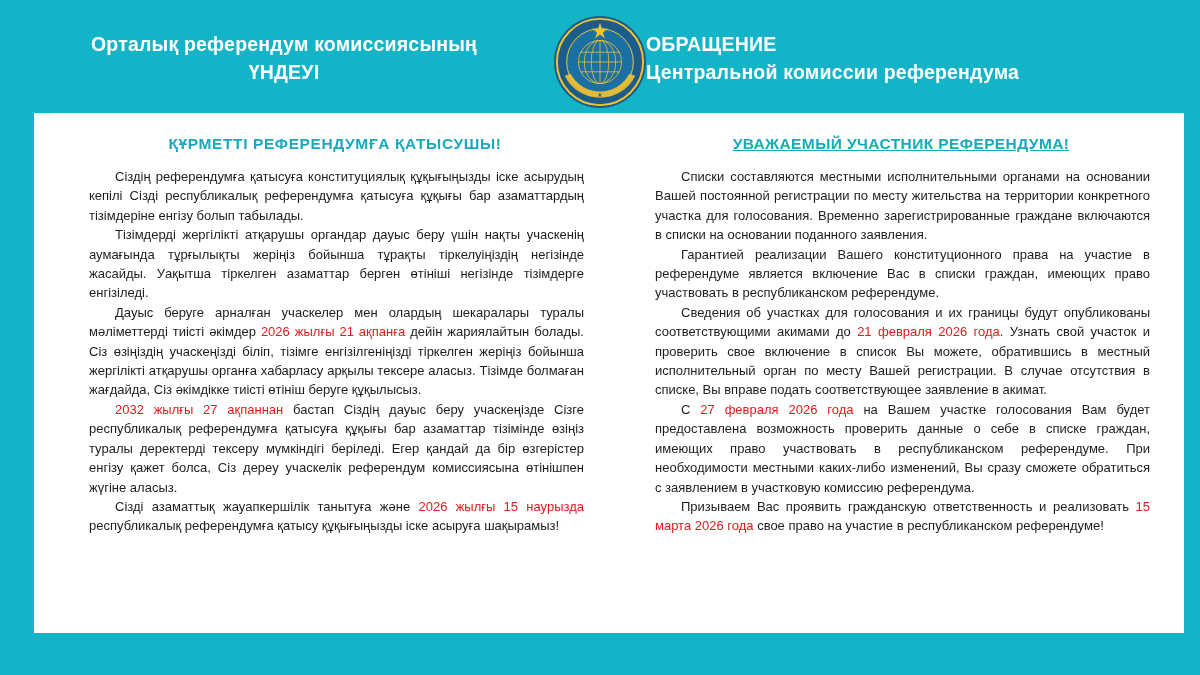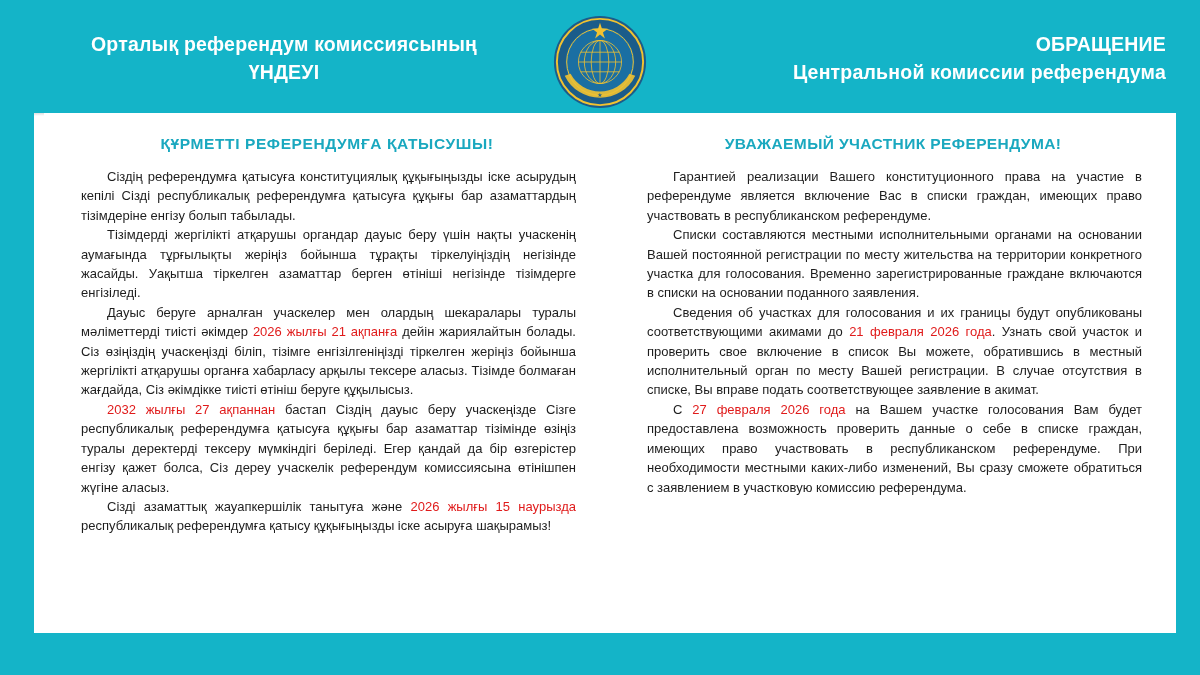--- a/index.html
+++ b/index.html
@@ -55,21 +55,21 @@
   .header-title.kz {
     left: 34px;
     top: 30px;
     width: 500px;
     text-align: center;
   }
   .header-title.ru {
     right: 34px;
     top: 30px;
     width: 520px;
-    text-align: right;
+    text-align: left;
   }
   .emblem {
     position: absolute;
     left: 551px;
     top: 13px;
     width: 98px;
     height: 98px;
   }
 
   
@@ -78,41 +78,41 @@
     left: 0;
     bottom: 0;
     width: 1200px;
     height: 42px;
     background: #14b4c8;
   }
 
   
   .content {
     position: absolute;
-    left: 44px;
+    left: 52px;
     top: 113px;
     width: 1132px;
     height: 520px;
     background: #ffffff;
     display: flex;
     flex-direction: row;
   }
   .column {
     width: 566px;
     padding: 22px 34px 0 34px;
   }
   .col-title {
     color: #1aa8bf;
     font-weight: bold;
     font-size: 15.5px;
     text-align: center;
     letter-spacing: 0.6px;
     margin-bottom: 14px;
   }
-  .col-title.ru { letter-spacing: 0.4px; }
+  .col-title.ru { letter-spacing: 0.4px; text-decoration: underline; }
   p.para {
     margin: 0 0 0 3px;
     text-indent: 26px;
     text-align: justify;
     font-size: 13px;
     line-height: 19.4px;
     color: #1d1d1d;
   }
   .hl {
     color: #e01b1b;
@@ -178,22 +178,23 @@
           <p class="para"><span>Сіздің референдумға қатысуға конституциялық құқығыңызды іске асырудың кепілі Сізді республикалық референдумға қатысуға құқығы бар азаматтардың тізімдеріне енгізу болып табылады.</span></p>
           <p class="para"><span>Тізімдерді жергілікті атқарушы органдар дауыс беру үшін нақты учаскенің аумағында тұрғылықты жеріңіз бойынша тұрақты тіркелуіңіздің негізінде жасайды. Уақытша тіркелген азаматтар берген өтініші негізінде тізімдерге енгізіледі.</span></p>
           <p class="para"><span>Дауыс беруге арналған учаскелер мен олардың шекаралары туралы мәліметтерді тиісті әкімдер </span><span class="hl">2026 жылғы 21 ақпанға</span><span> дейін жариялайтын болады. Сіз өзіңіздің учаскеңізді біліп, тізімге енгізілгеніңізді тіркелген жеріңіз бойынша жергілікті атқарушы органға хабарласу арқылы тексере аласыз. Тізімде болмаған жағдайда, Сіз әкімдікке тиісті өтініш беруге құқылысыз.</span></p>
           <p class="para"><span class="hl">2032 жылғы 27 ақпаннан</span><span> бастап Сіздің дауыс беру учаскеңізде Сізге республикалық референдумға қатысуға құқығы бар азаматтар тізімінде өзіңіз туралы деректерді тексеру мүмкіндігі беріледі. Егер қандай да бір өзгерістер енгізу қажет болса, Сіз дереу учаскелік референдум комиссиясына өтінішпен жүгіне аласыз.</span></p>
           <p class="para"><span>Сізді азаматтық жауапкершілік танытуға және </span><span class="hl">2026 жылғы 15 наурызда</span><span> республикалық референдумға қатысу құқығыңызды іске асыруға шақырамыз!</span></p>
         </div>
     </div>
     <div class="column">
       <div class="col-title ru">УВАЖАЕМЫЙ УЧАСТНИК РЕФЕРЕНДУМА!</div>
       <div id="ru-body">
+          <p class="para"><span>Списки составляются местными исполнительными органами на основании Вашей постоянной регистрации по месту жительства на территории конкретного участка для голосования. Временно зарегистрированные граждане включаются в списки на основании поданного заявления.</span></p>
           <p class="para"><span>Гарантией реализации Вашего конституционного права на участие в референдуме является включение Вас в списки граждан, имеющих право участвовать в республиканском референдуме.</span></p>
-          <p class="para"><span>Списки составляются местными исполнительными органами на основании Вашей постоянной регистрации по месту жительства на территории конкретного участка для голосования. Временно зарегистрированные граждане включаются в списки на основании поданного заявления.</span></p>
           <p class="para"><span>Сведения об участках для голосования и их границы будут опубликованы соответствующими акимами до </span><span class="hl">21 февраля 2026 года</span><span>. Узнать свой участок и проверить свое включение в список Вы можете, обратившись в местный исполнительный орган по месту Вашей регистрации. В случае отсутствия в списке, Вы вправе подать соответствующее заявление в акимат.</span></p>
           <p class="para"><span>С </span><span class="hl">27 февраля 2026 года</span><span> на Вашем участке голосования Вам будет предоставлена возможность проверить данные о себе в списке граждан, имеющих право участвовать в республиканском референдуме. При необходимости местными каких-либо изменений, Вы сразу сможете обратиться с заявлением в участковую комиссию референдума.</span></p>
+          <p class="para"><span>Призываем Вас проявить гражданскую ответственность и реализовать </span><span class="hl">15 марта 2026 года</span><span> свое право на участие в республиканском референдуме!</span></p>
         </div>
     </div>
   </div>
 
   <div class="footer-band"></div>
 </div>
 
 </body></html>

